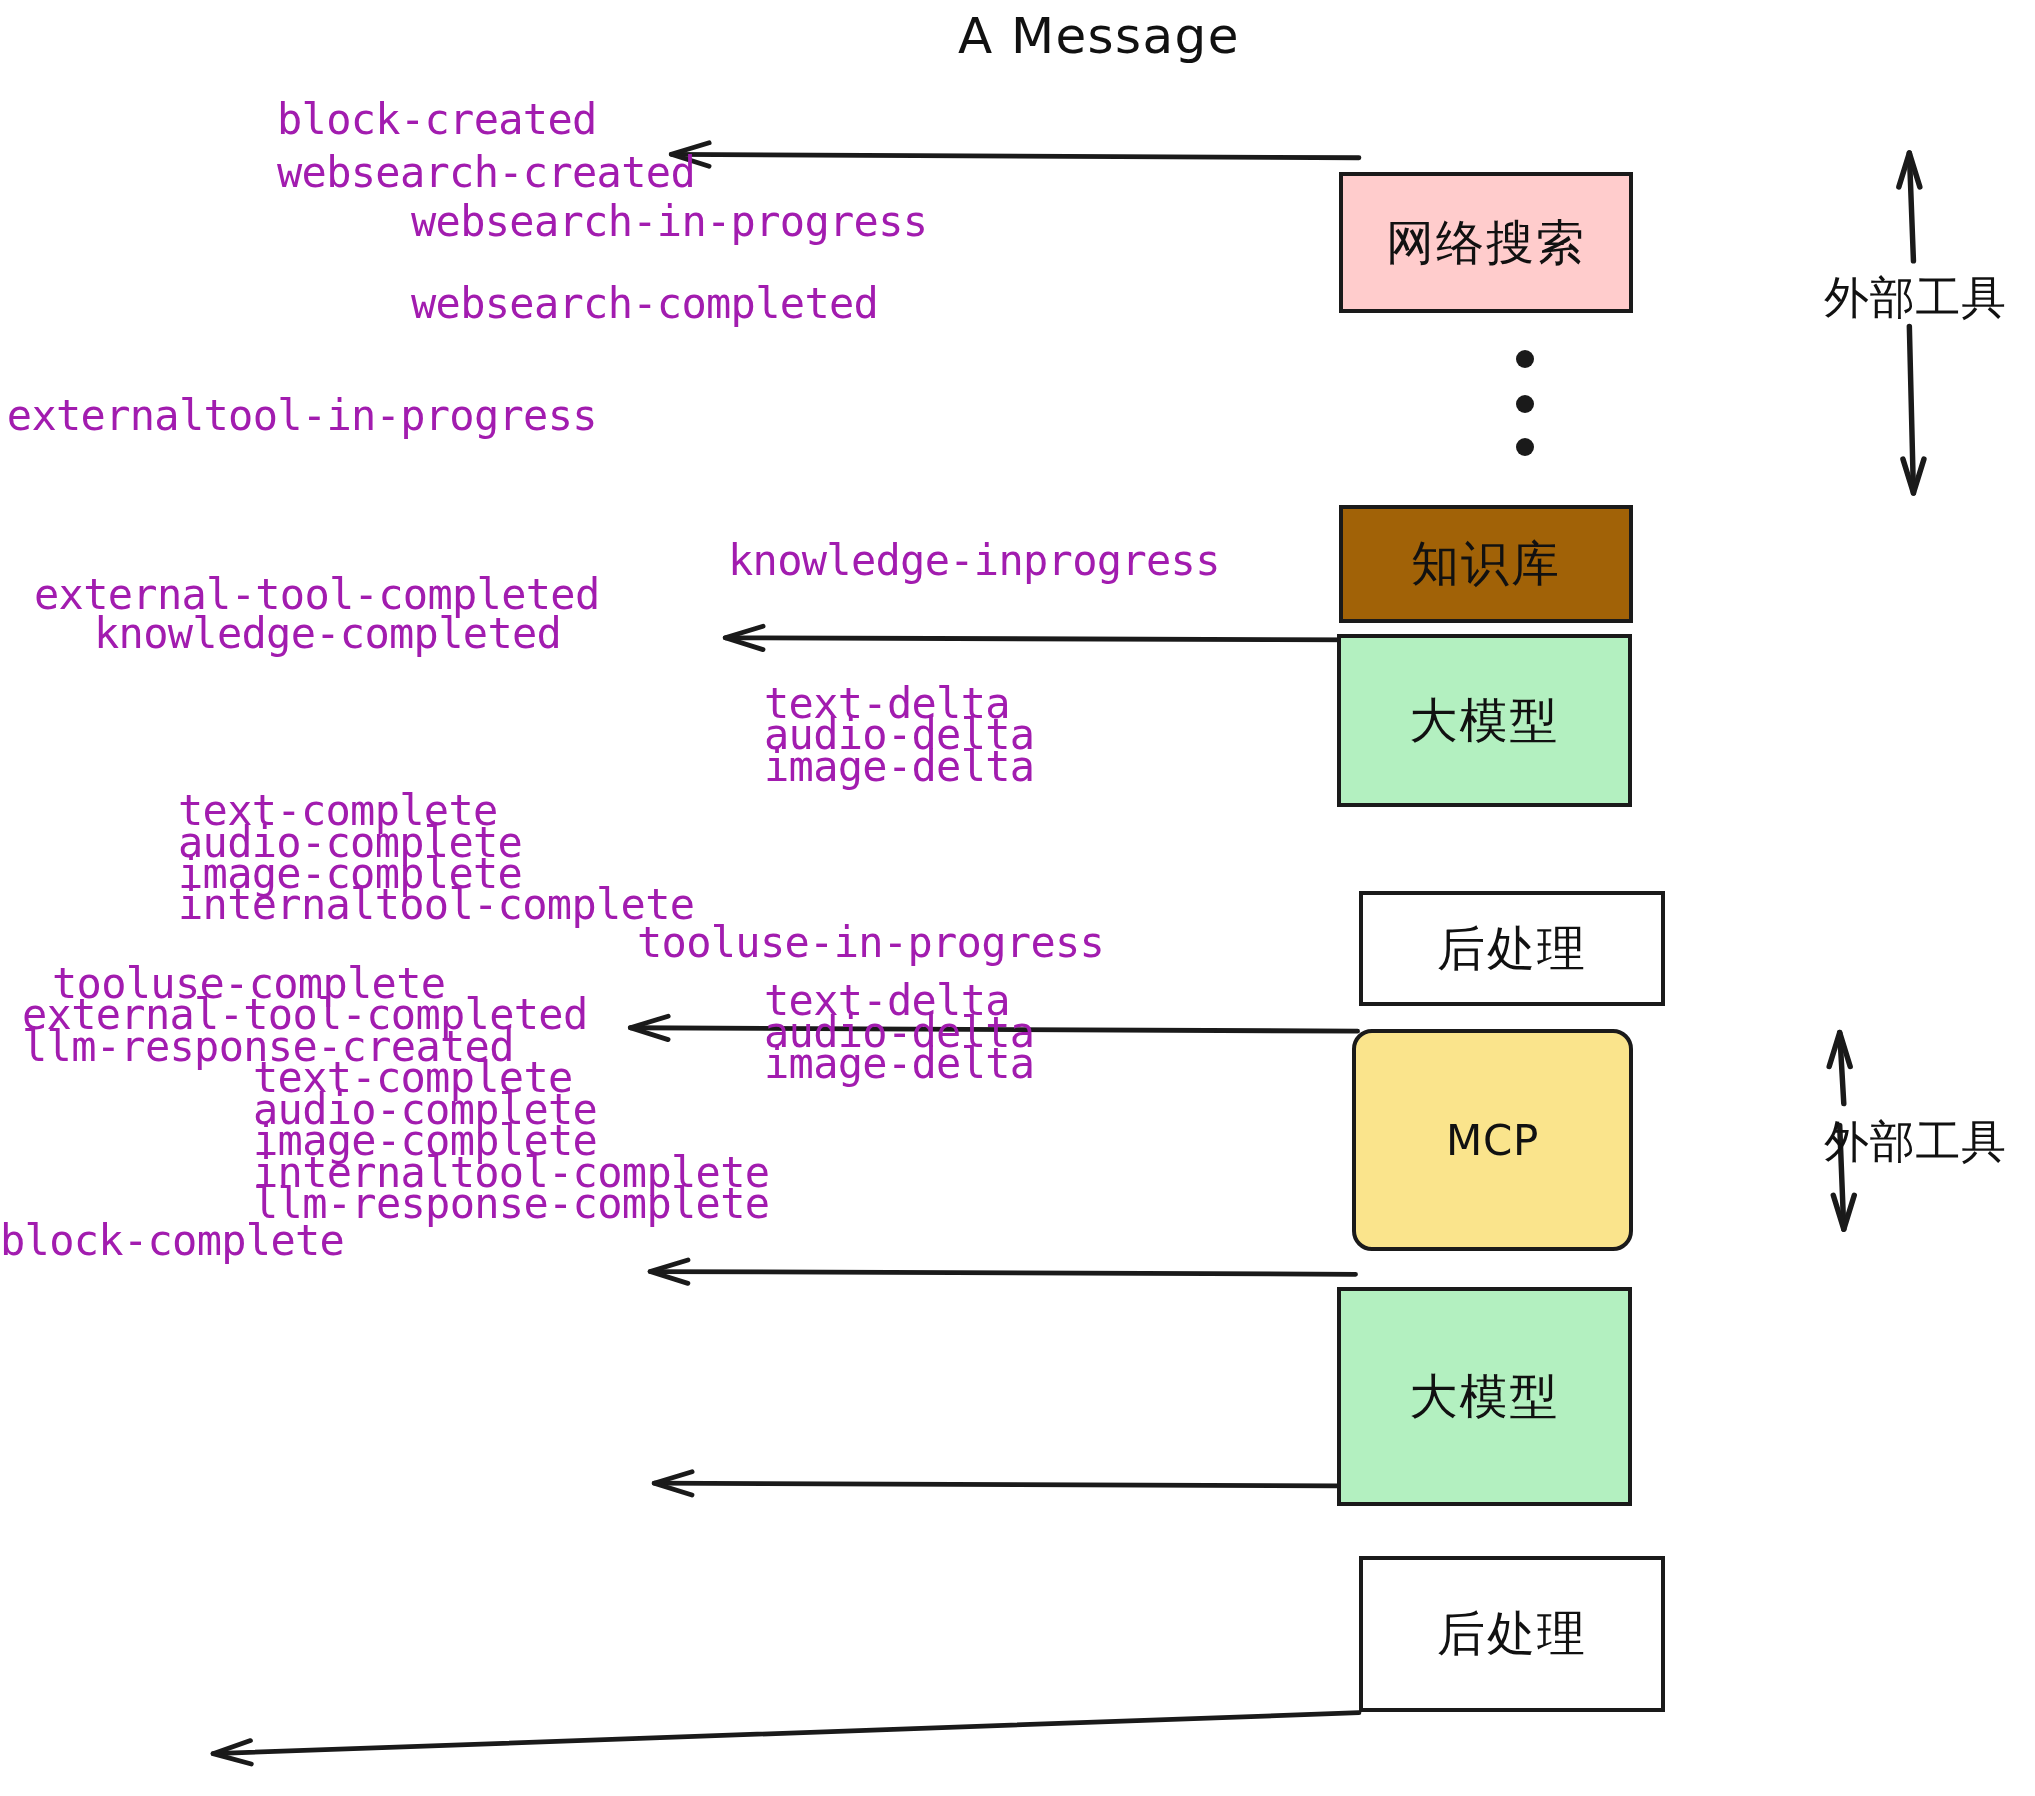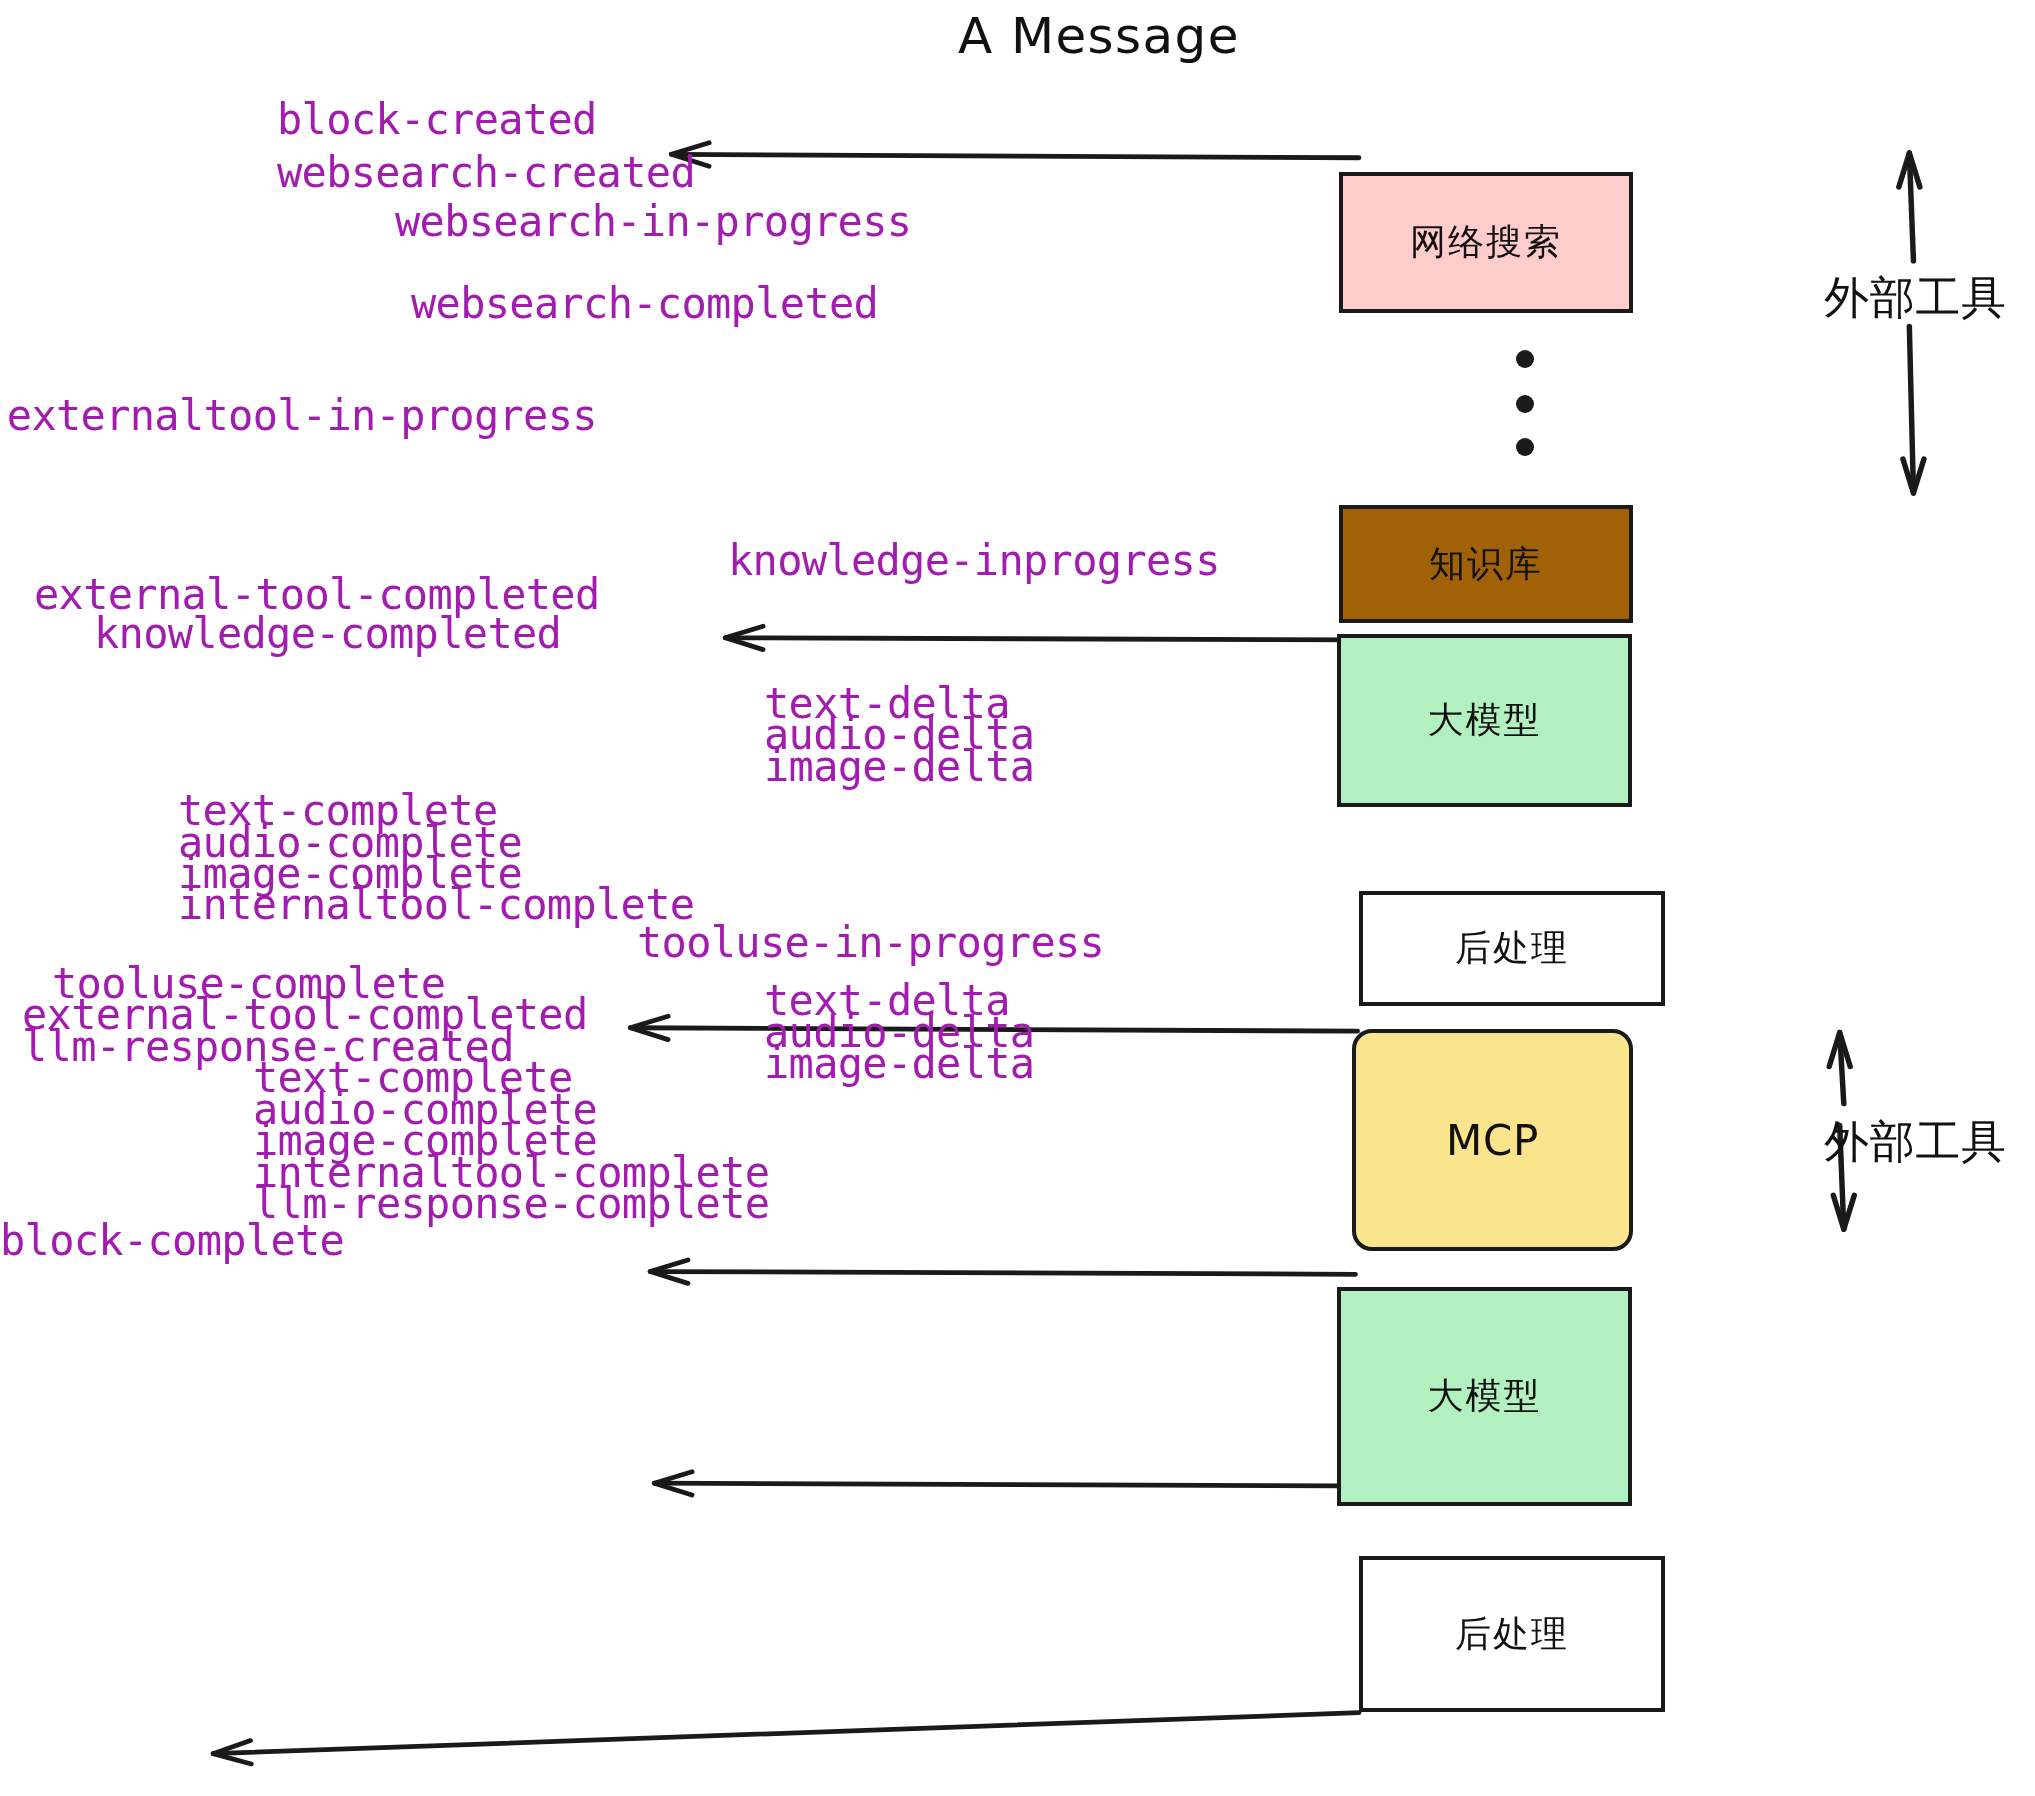--- a/index.html
+++ b/index.html
@@ -28,21 +28,21 @@
     letter-spacing:1.4px;
   }
   .box{
     position:absolute;
     box-sizing:border-box;
     border:4.1px solid #1a1a1a;
     display:flex;
     align-items:center;
     justify-content:center;
     font-family:Liberation Mono, monospace;
-    font-size:36px;
+    font-size:48px;
     color:#111111;
     letter-spacing:2px;
   }
   .box.mcp{
     font-family:"DejaVu Sans","Liberation Sans",sans-serif;
     font-size:42px;
     letter-spacing:0.7px;
   }
   .sidelabel{
     position:absolute;
@@ -119,21 +119,21 @@
       <div class="box" style="left: 1339px; top: 505px; width: 294px; height: 118px; background: #a16207;">知识库</div>
       <div class="box" style="left: 1337px; top: 634px; width: 295px; height: 173px; background: rgb(179, 240, 192);">大模型</div>
       <div class="box" style="left: 1359px; top: 891px; width: 306px; height: 115px; background: rgb(255, 255, 255);">后处理</div>
       <div class="box mcp" style="left: 1352px; top: 1029px; width: 281px; height: 222px; background: rgb(250, 228, 140); border-radius: 20px;">MCP</div>
       <div class="box" style="left: 1337px; top: 1287px; width: 295px; height: 219px; background: rgb(179, 240, 192);">大模型</div>
       <div class="box" style="left: 1359px; top: 1556px; width: 306px; height: 156px; background: rgb(255, 255, 255);">后处理</div>
     </div>
   <div id="events-layer">
       <div class="ev" style="left: 277px; top: 99px;">block-created</div>
       <div class="ev" style="left: 277px; top: 152px;">websearch-created</div>
-      <div class="ev" style="left: 395px; top: 201px; text-align: center;">websearch-in-progress</div>
+      <div class="ev" style="left: 411px; top: 201px; text-align: center;">websearch-in-progress</div>
       <div class="ev" style="left: 411px; top: 283px;">websearch-completed</div>
       <div class="ev" style="left: 6.8px; top: 395px;">externaltool-in-progress</div>
       <div class="ev" style="left: 688px; top: 540px; margin-left: 40px;">knowledge-inprogress</div>
       <div class="ev" style="left: 34px; top: 574px;">external-tool-completed</div>
       <div class="ev" style="left: 94px; top: 613px;">knowledge-completed</div>
       <div class="ev" style="left: 764px; top: 683px;">text-delta</div>
       <div class="ev" style="left: 764px; top: 714px;">audio-delta</div>
       <div class="ev" style="left: 764px; top: 746px;">image-delta</div>
       <div class="ev" style="left: 178px; top: 790px;">text-complete</div>
       <div class="ev" style="left: 178px; top: 822px;">audio-complete</div>

